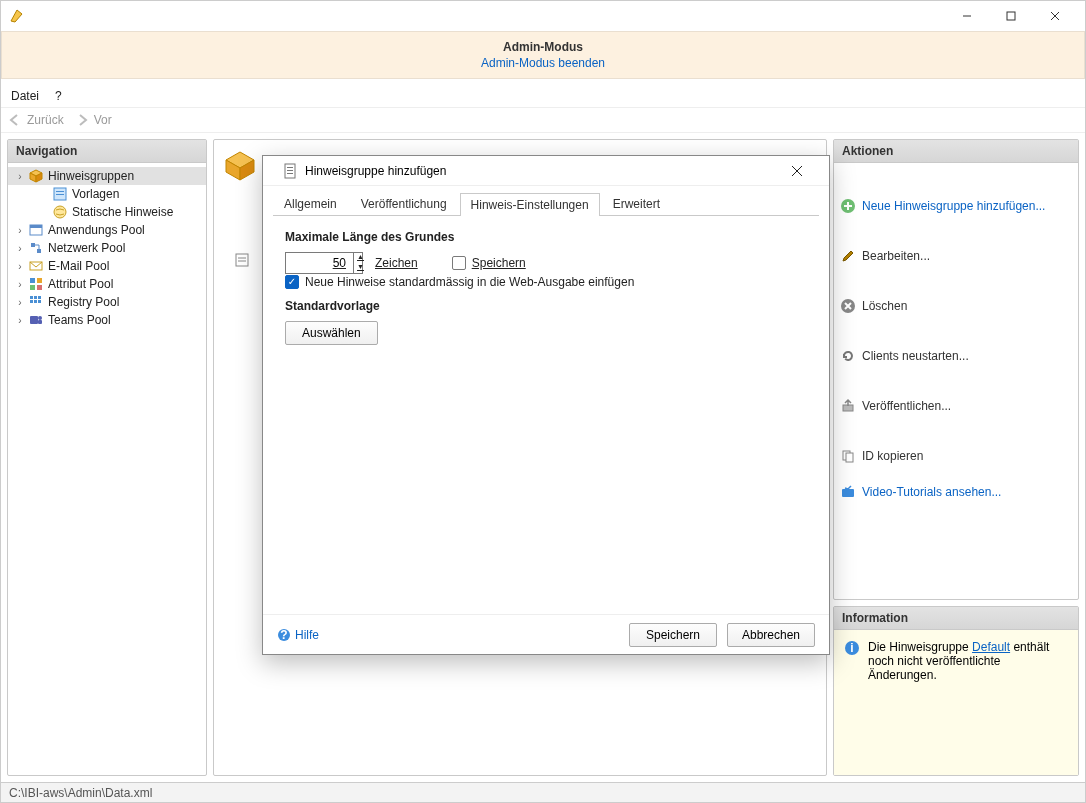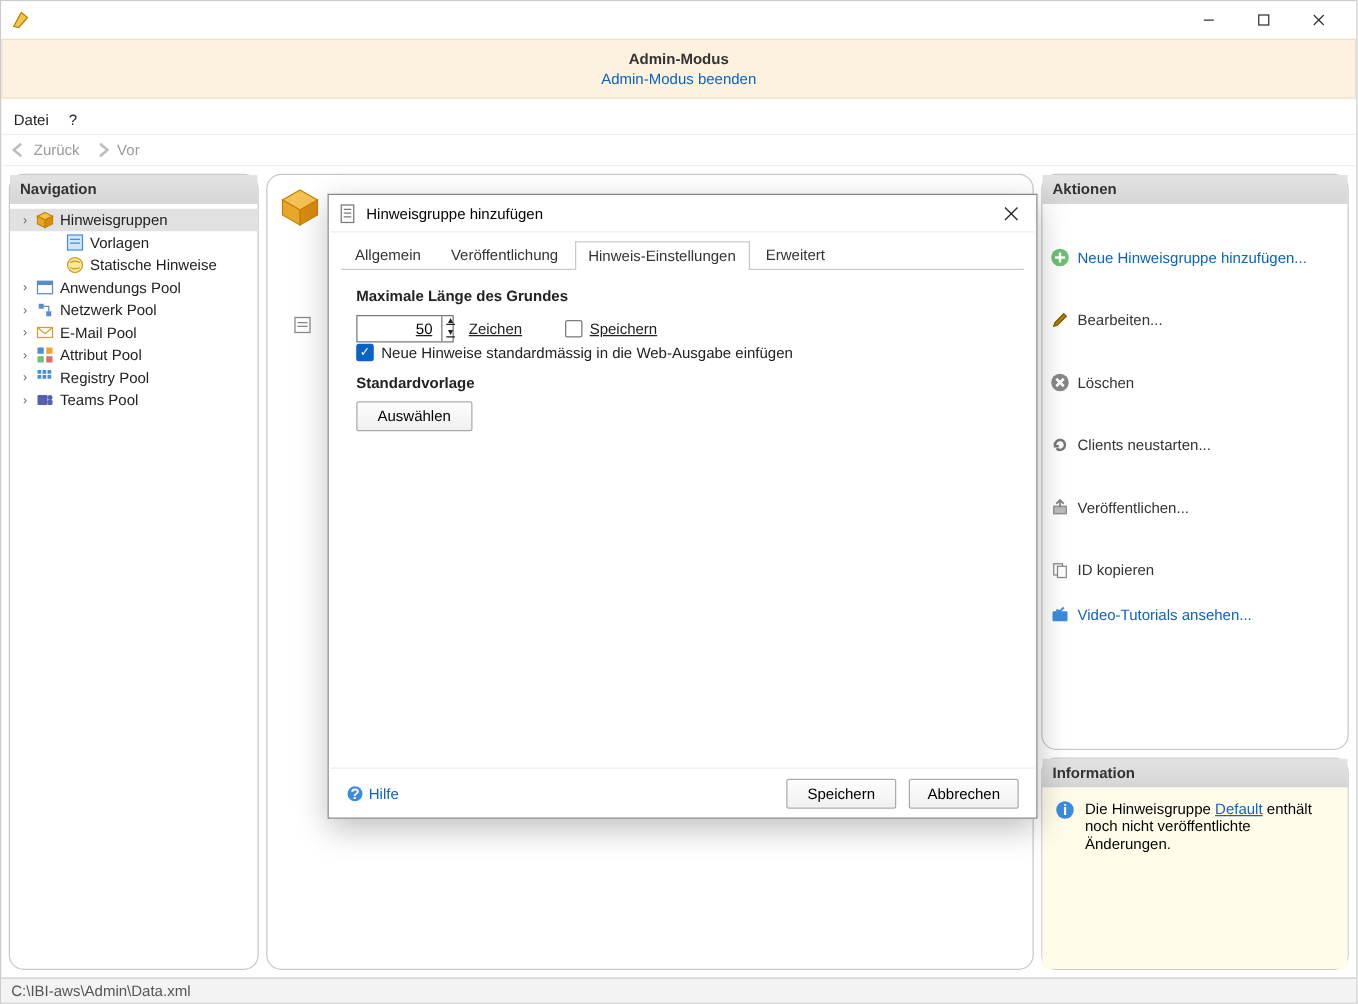--- a/index.html
+++ b/index.html
@@ -10,40 +10,40 @@
 .titlebar .winbtn { width: 44px; height: 28px; display: flex; align-items: center; justify-content: center; color: #333; }
 .banner { background: #fdf1e0; border: 1px solid #eadfd0; padding: 8px 0; text-align: center; }
 .banner .t1 { font-weight: 600; color: #333; }
 .banner .t2 { color: #0a63c4; margin-top: 2px; }
 .menubar { height: 22px; display: flex; align-items: center; padding: 0 10px; color: #222; margin-top: 6px; }
 .menubar span { margin-right: 16px; }
 .navbar { height: 26px; display: flex; align-items: center; padding: 0 6px; color: #9a9a9a; border-top: 1px solid #eee; border-bottom: 1px solid #eee; }
 .navbar .arrow { width: 16px; height: 16px; margin-right: 4px; }
 .navbar span { margin-right: 10px; }
 .main { flex: 1; display: flex; padding: 6px; gap: 6px; min-height: 0; }
-.panel { background: #fff; border: 1px solid #c9c9c9; border-radius: 12px; display: flex; flex-direction: column; }
+.panel { background: #fff; border: 1px solid #c9c9c9; border-radius: 2px; display: flex; flex-direction: column; }
 .panel-title { background: linear-gradient(#e3e3e3, #d6d6d6); border-bottom: 1px solid #c9c9c9; padding: 4px 8px; font-weight: 600; color: #333; }
 .left { width: 200px; }
 .center { flex: 1; position: relative; }
 .right { width: 246px; display: flex; flex-direction: column; gap: 6px; }
 .tree { padding: 4px 0; }
 .tree-row { display: flex; align-items: center; height: 18px; padding: 0 4px 0 6px; color: #222; }
 .tree-row.sel { background: #e1e1e1; }
 .tree-row .exp { width: 12px; color: #666; text-align: center; margin-right: 2px; font-size: 10px; }
 .tree-row .ic { width: 16px; height: 16px; margin-right: 4px; display: flex; align-items: center; justify-content: center; }
 .tree-row.child { padding-left: 30px; }
 .actions { padding: 4px 6px; }
 .action-row { display: flex; align-items: center; height: 22px; gap: 6px; color: #333; margin-top: 28px; }
 .action-row.blue { color: #0a63c4; }
 .action-row .ic { width: 16px; height: 16px; display: flex; align-items: center; justify-content: center; }
 .info-body { background: #fffde9; flex: 1; padding: 10px 10px; display: flex; gap: 8px; align-items: flex-start; }
 .info-body a { color: #0a63c4; text-decoration: underline; }
 .statusbar { height: 20px; background: #f3f3f3; border-top: 1px solid #ccc; display: flex; align-items: center; padding: 0 8px; color: #555; }
 .dialog { position: absolute; left: 48px; top: 15px; width: 568px; height: 500px; background: #fff; border: 1px solid #888; box-shadow: 0 8px 24px rgba(0,0,0,.25); display: flex; flex-direction: column; }
-.dlg-title { height: 30px; display: flex; align-items: center; padding: 0 8px; border-bottom: 1px solid #eee; }
+.dlg-title { height: 30px; display: flex; align-items: center; padding: 0 20px; border-bottom: 1px solid #eee; }
 .dlg-title .ic { width: 16px; height: 16px; margin-right: 6px; }
 .dlg-title .spacer { flex: 1; }
 .dlg-title .close { width: 24px; height: 24px; display: flex; align-items: center; justify-content: center; font-size: 14px; }
 .tabs { display: flex; border-bottom: 1px solid #c9c9c9; padding-top: 6px; margin: 0 10px; }
 .tab { padding: 4px 10px; color: #333; border: 1px solid transparent; border-bottom: none; margin-right: 2px; }
 .tab.active { background: #fff; border-color: #c9c9c9; position: relative; top: 1px; }
 .dlg-body { flex: 1; padding: 14px 22px; color: #222; }
 .dlg-body h4 { font-weight: 600; margin: 10px 0 8px; }
 .dlg-body h4:first-child { margin-top: 0; }
 .numrow { display: flex; align-items: center; gap: 8px; text-decoration: underline; }

